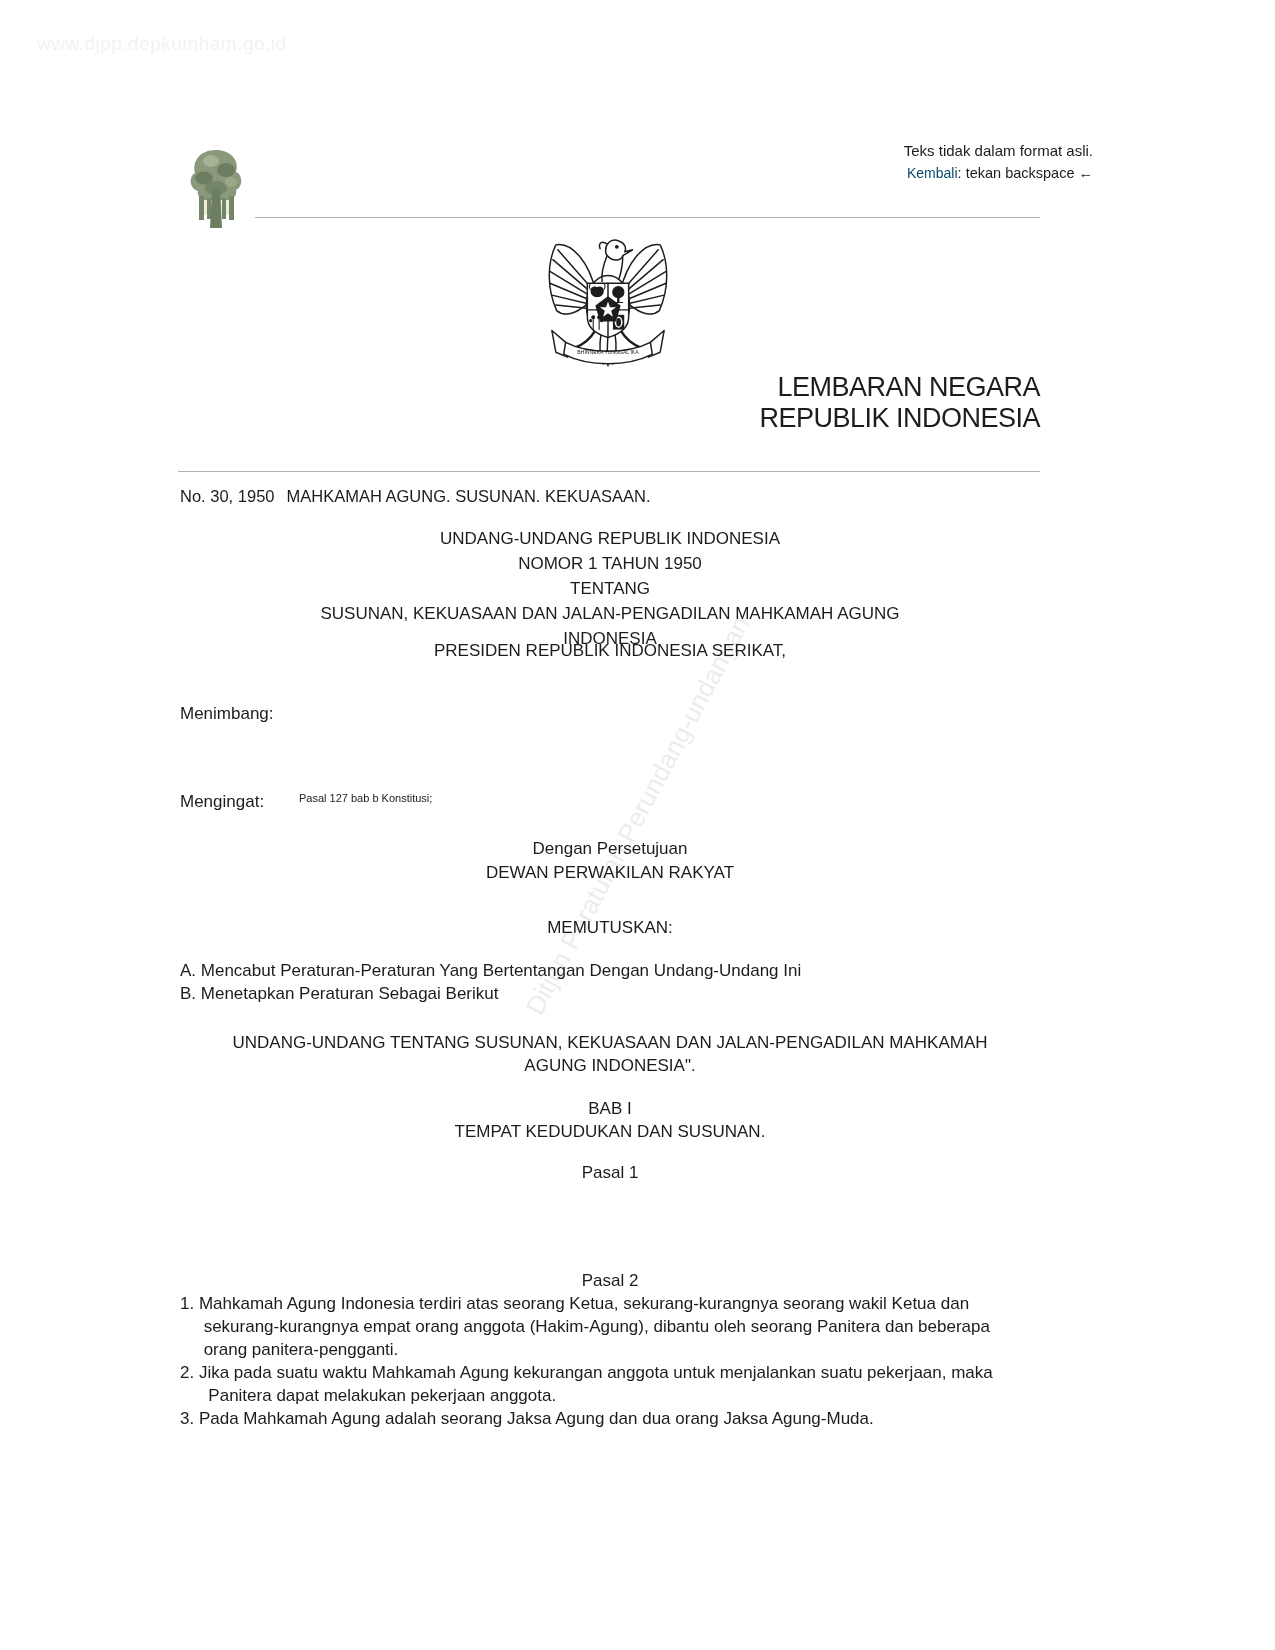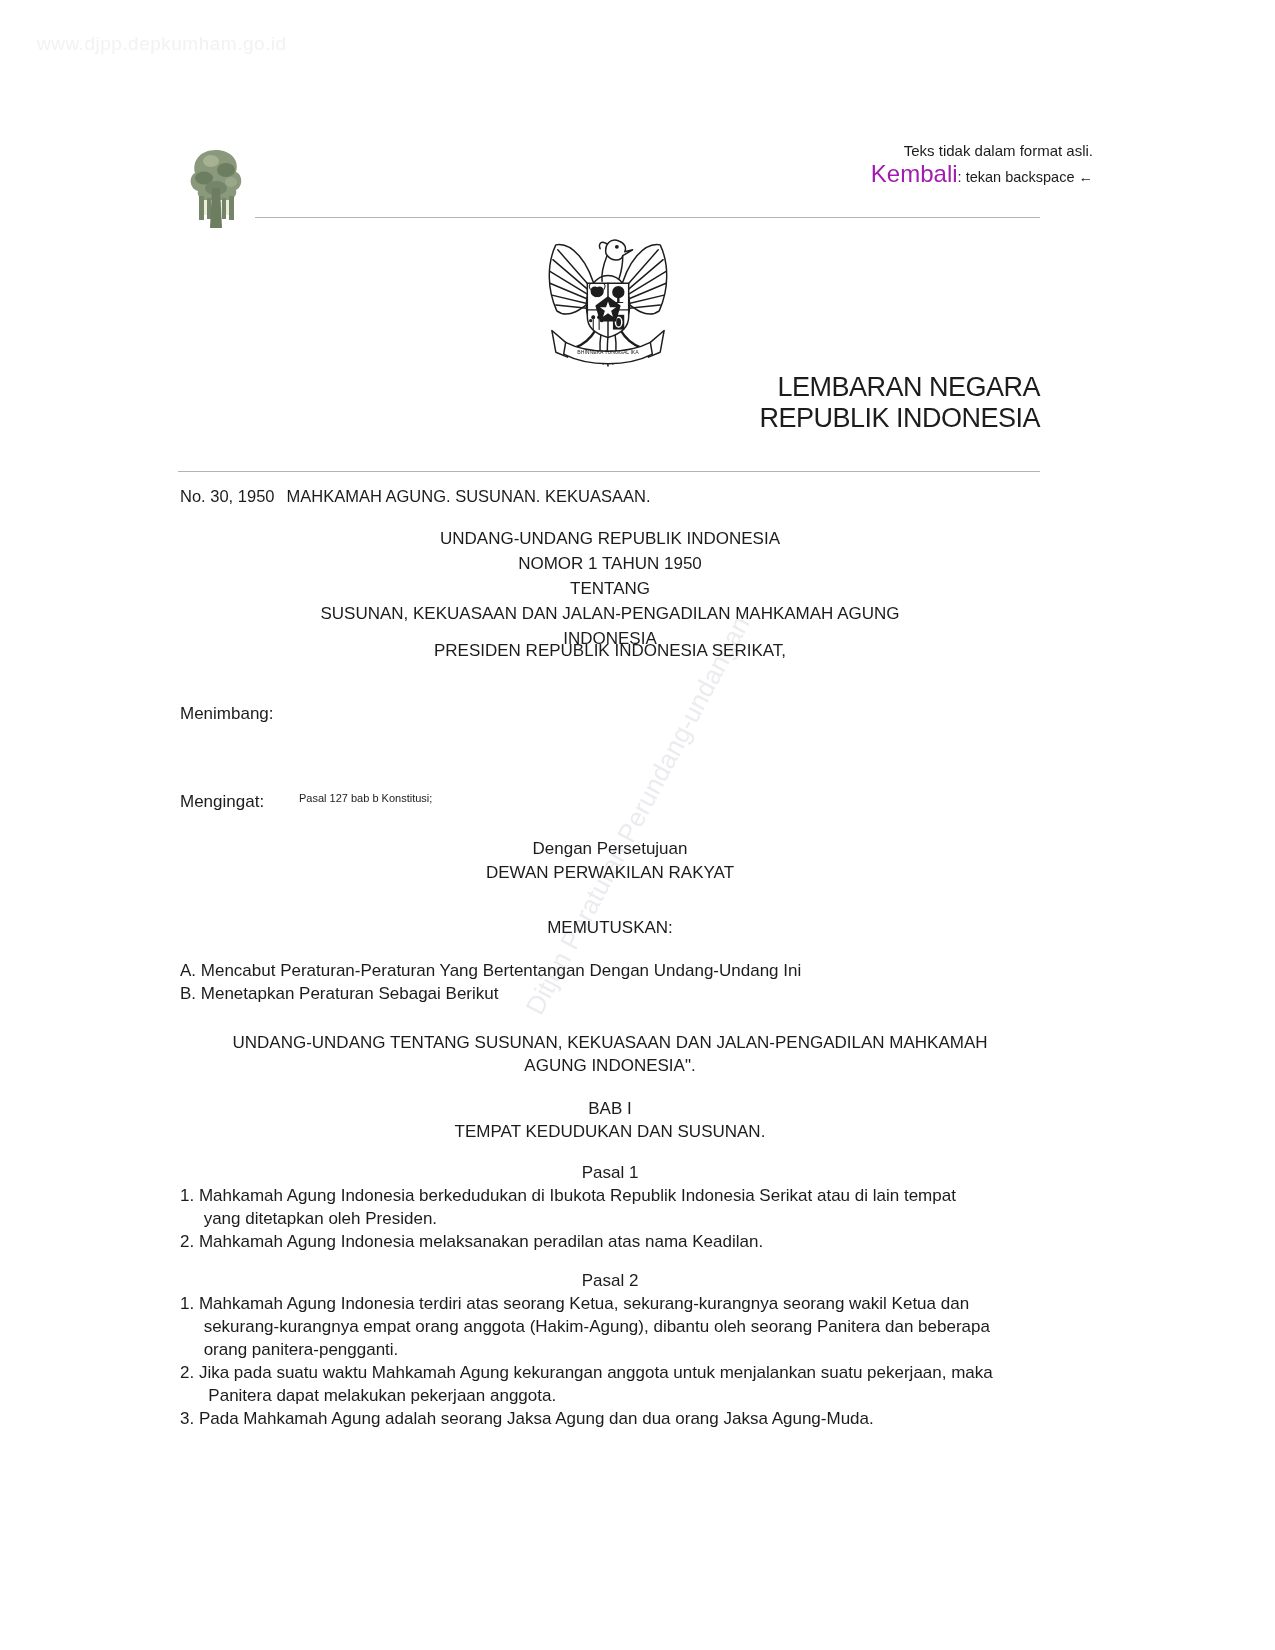--- a/index.html
+++ b/index.html
@@ -17,21 +17,21 @@
     position:absolute; left:408px; top:800px; width:460px;
     transform:rotate(-62deg); transform-origin:center;
     font-size:26px; color:#ecebef; text-align:center; white-space:nowrap;
   }
   .logo { position:absolute; left:186px; top:148px; width:60px; height:82px; }
   .header-note {
     position:absolute; top:139px; right:182px; text-align:right; line-height:23px;
   }
   .header-note .line1 { font-size:15px; }
   .header-note .line2 { font-size:14.5px; }
-  .header-note a.back { font-size:24px; color:#a21caf; text-decoration:none; }
+  .header-note a.back { font-size:14px; color:#0c4a6e; text-decoration:none; }
   .rule { position:absolute; height:1px; background:#b3b3b3; }
   .rule-top { top:217px; left:255px; width:785px; }
   .rule-mid { top:471px; left:178px; width:862px; }
   .emblem { position:absolute; left:544px; top:231px; width:128px; height:142px; }
   .masthead-title {
     position:absolute; top:372px; left:180px; width:860px; text-align:right;
     font-size:27px; line-height:31px; letter-spacing:-0.5px; white-space:pre-wrap;
   }
   .issue-line { position:absolute; top:487px; left:180px; font-size:16.5px; }
   .issue-line .subject { margin-left:12px; }
@@ -194,23 +194,20 @@
   <div class="block centered lines enactment">UNDANG-UNDANG TENTANG SUSUNAN, KEKUASAAN DAN JALAN-PENGADILAN MAHKAMAH
 AGUNG INDONESIA".</div>
 
   <div class="block lines decisions">A. Mencabut Peraturan-Peraturan Yang Bertentangan Dengan Undang-Undang Ini
 B. Menetapkan Peraturan Sebagai Berikut</div>
 
   <div class="block centered lines chapter">BAB I
 TEMPAT KEDUDUKAN DAN SUSUNAN.</div>
 
   <div class="block centered pasal1-title">Pasal 1</div>
-  <div class="block lines pasal1-items">1. Mahkamah Agung Indonesia berkedudukan di Ibukota Republik Indonesia Serikat atau di lain tempat
-     yang ditetapkan oleh Presiden.
-2. Mahkamah Agung Indonesia melaksanakan peradilan atas nama Keadilan.</div>
 
   <div class="block centered pasal2-title">Pasal 2</div>
   <div class="block lines pasal2-items">1. Mahkamah Agung Indonesia terdiri atas seorang Ketua, sekurang-kurangnya seorang wakil Ketua dan
      sekurang-kurangnya empat orang anggota (Hakim-Agung), dibantu oleh seorang Panitera dan beberapa
      orang panitera-pengganti.
 2. Jika pada suatu waktu Mahkamah Agung kekurangan anggota untuk menjalankan suatu pekerjaan, maka
       Panitera dapat melakukan pekerjaan anggota.
 3. Pada Mahkamah Agung adalah seorang Jaksa Agung dan dua orang Jaksa Agung-Muda.</div>
 
 

